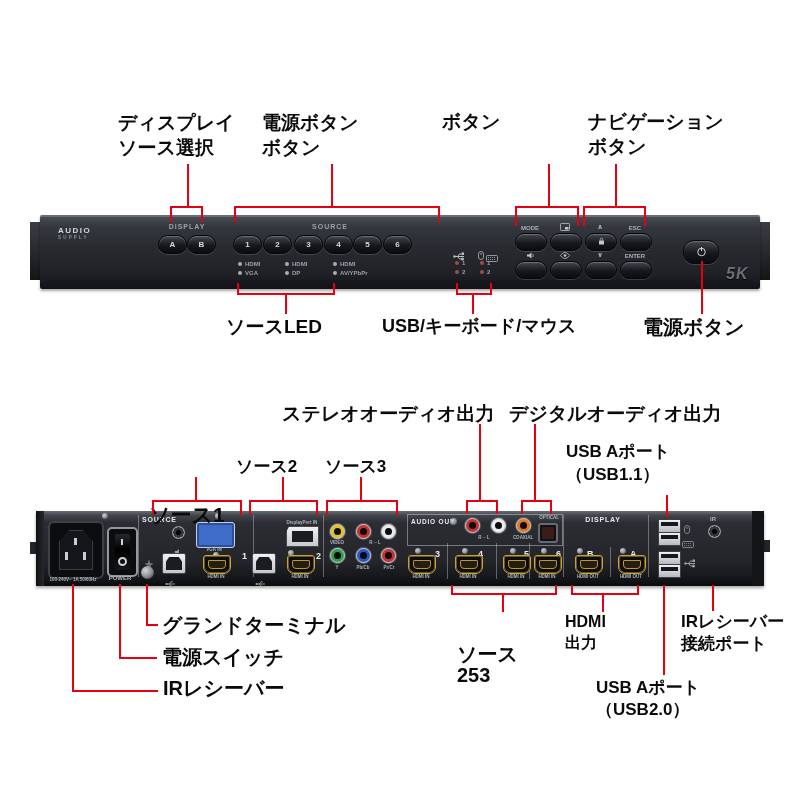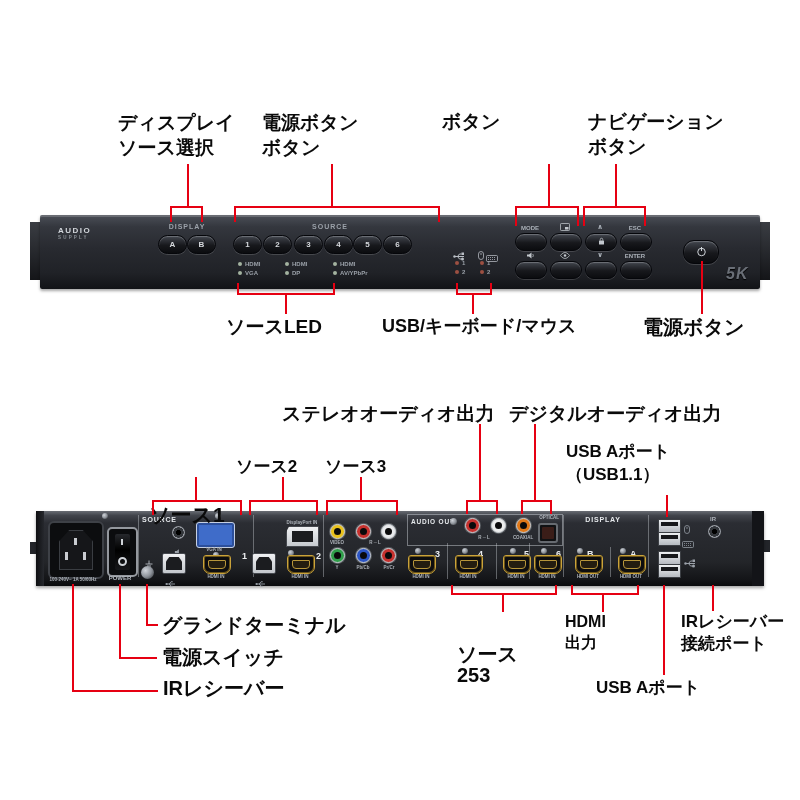--- a/index.html
+++ b/index.html
@@ -257,20 +257,21 @@
   <div class="co" style="left:565px;top:611px;width:76px;font-size:16px;line-height:21px;">
     <div>HDMI</div>
     <div>出力</div>
   </div>
   <div class="co left" style="left:681px;top:611px;font-size:17px;line-height:22px;">
     <div>IRレシーバー</div>
     <div>接続ポート</div>
   </div>
   <div class="co" style="left:596px;top:677px;width:136px;font-size:17px;line-height:22px;">
     <div>USB Aポート</div>
+    <div>（USB2.0）</div>
   </div>
 
   <i class="rl" style="left:195px;top:477px;width:2px;height:23px;"></i>
   <i class="rl" style="left:152px;top:500px;width:90px;height:2px;"></i>
   <i class="rl" style="left:152px;top:502px;width:2px;height:13px;"></i>
   <i class="rl" style="left:240px;top:502px;width:2px;height:13px;"></i>
   <i class="rl" style="left:282px;top:477px;width:2px;height:23px;"></i>
   <i class="rl" style="left:249px;top:500px;width:69px;height:2px;"></i>
   <i class="rl" style="left:249px;top:502px;width:2px;height:13px;"></i>
   <i class="rl" style="left:316px;top:502px;width:2px;height:13px;"></i>

